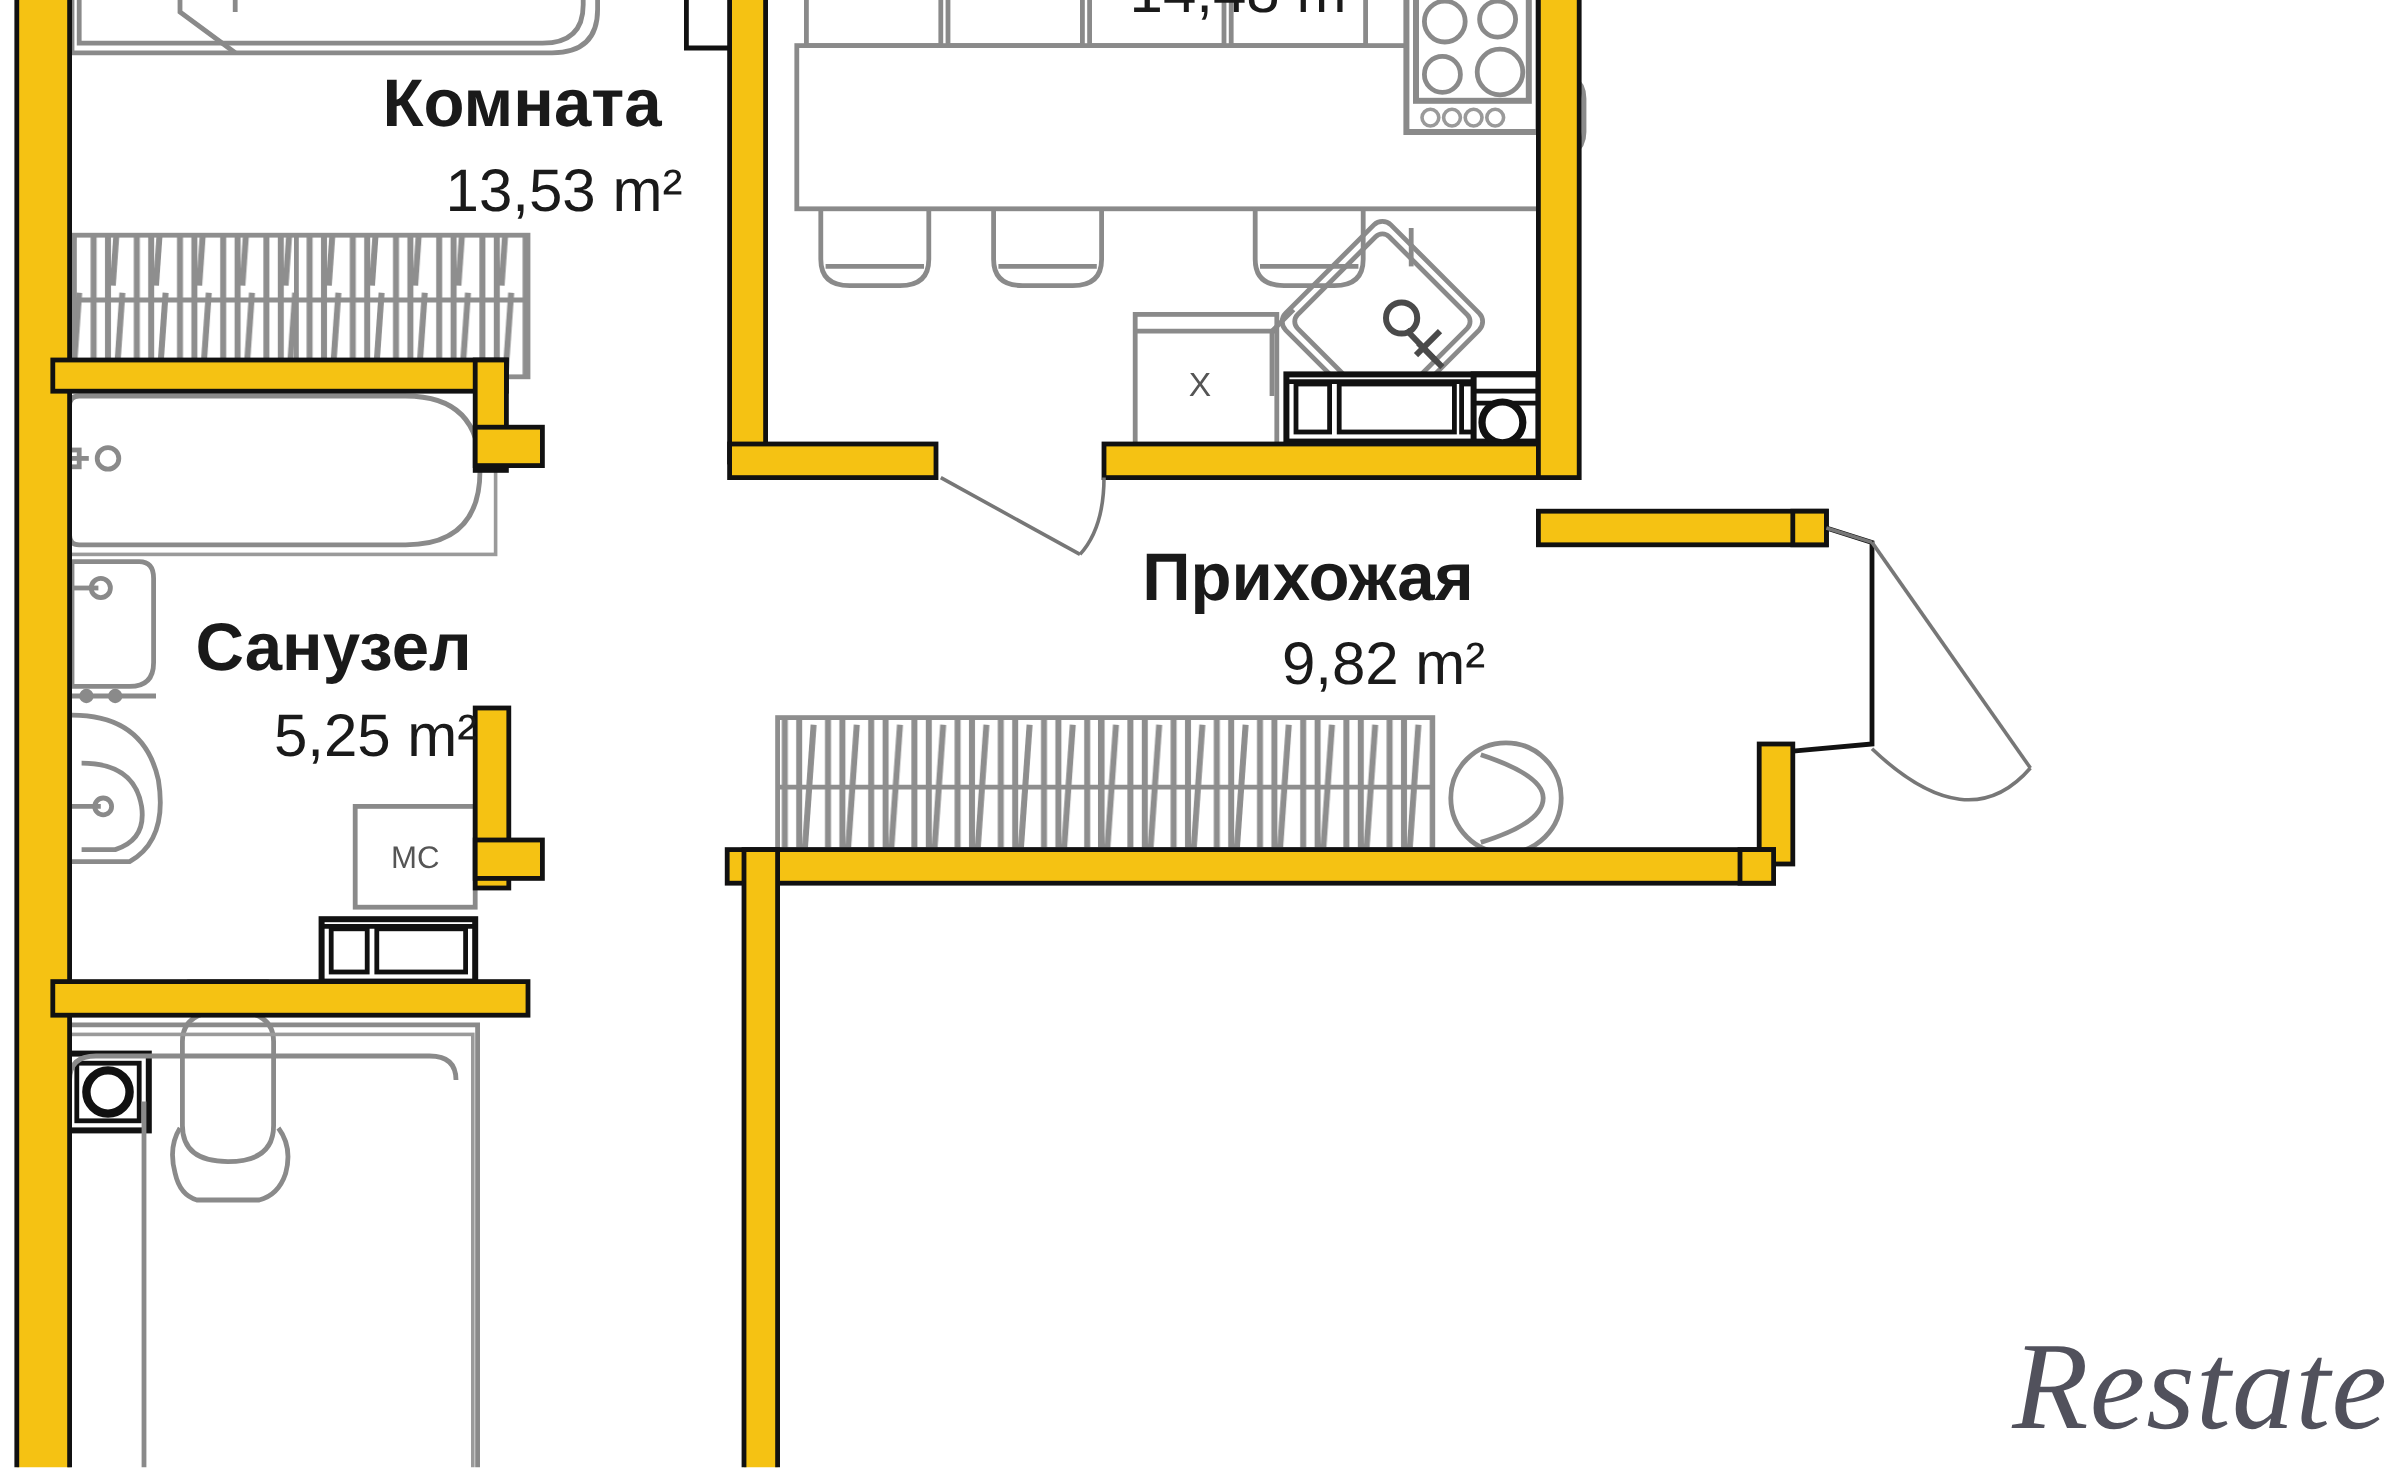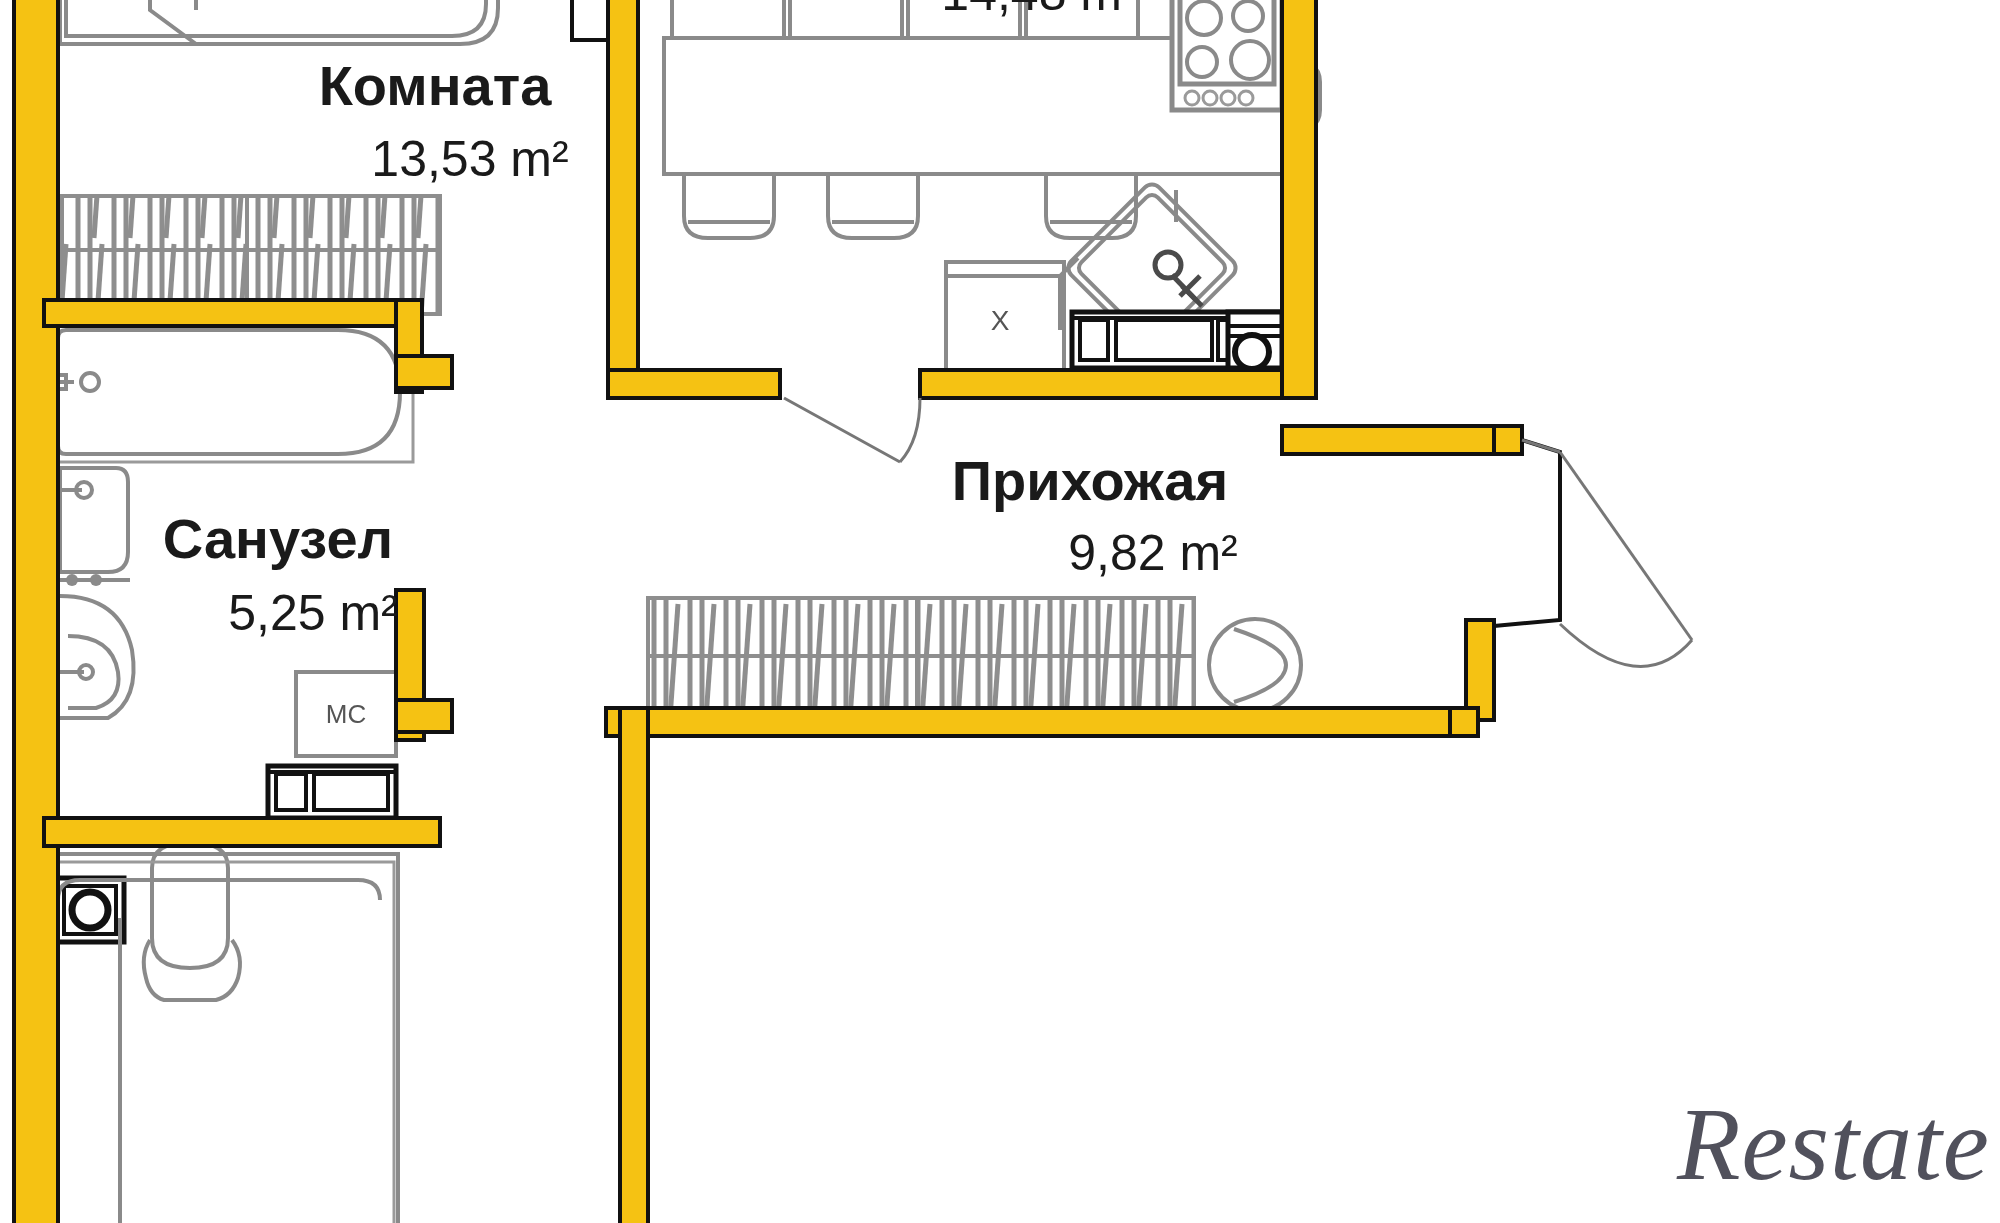--- a/index.html
+++ b/index.html
@@ -80,21 +80,21 @@
     stroke-width: 4;
   }
   .door-arc {
     fill: none;
     stroke: #777777;
     stroke-width: 3;
   }
   .watermark {
     position: absolute;
     right: 10px;
-    bottom: 20px;
+    bottom: 8px;
     font-family: "Liberation Serif", serif;
     font-style: italic;
     font-size: 104px;
     color: #3a3a46;
     opacity: 0.88;
     letter-spacing: 1px;
     white-space: nowrap;
     user-select: none;
   }
 </style>

